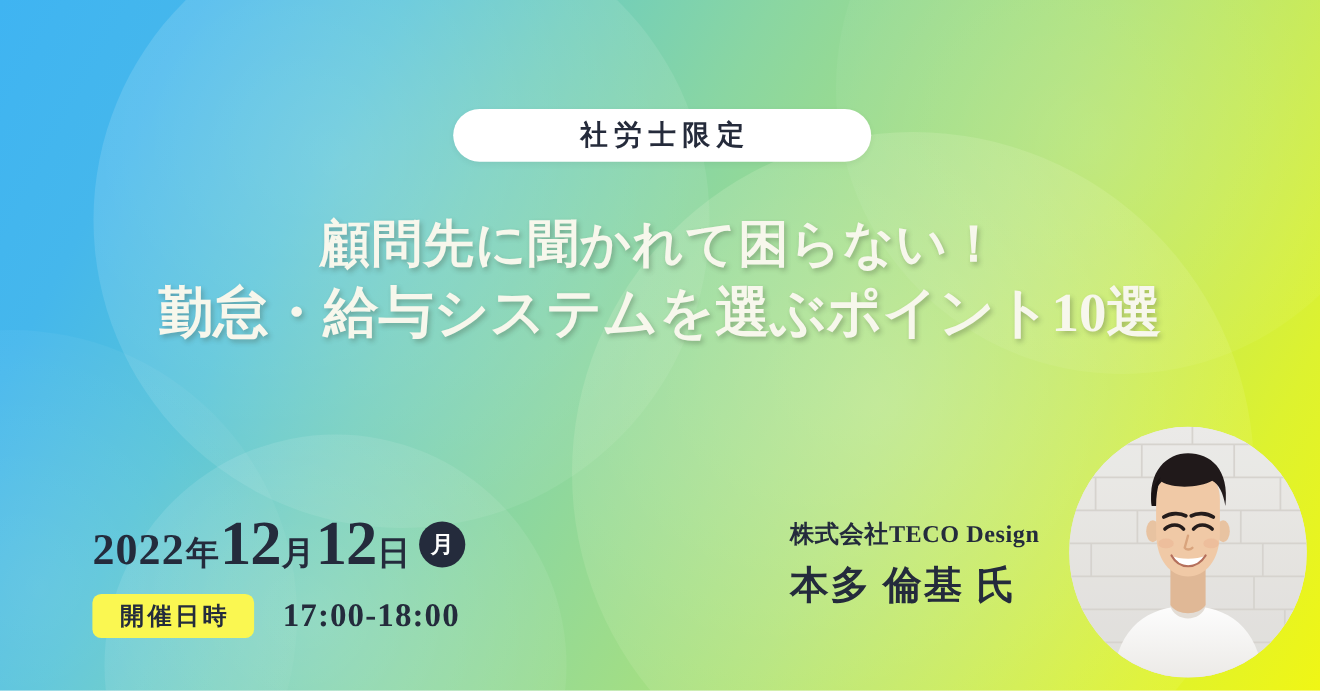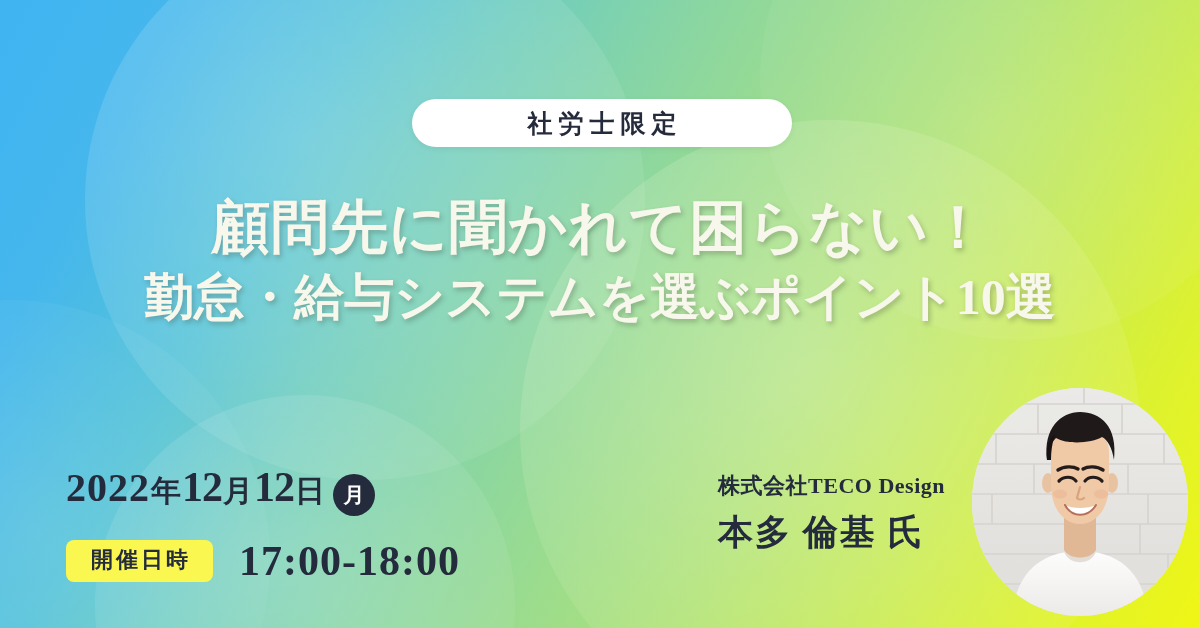--- a/index.html
+++ b/index.html
@@ -88,77 +88,78 @@
     top: 196px;
     text-align: center;
   }
   .title-line {
     color: #f7f7ec;
     font-weight: 800;
     line-height: 1.12;
     text-shadow: 2px 3px 5px rgba(60,70,50,0.30);
     white-space: nowrap;
   }
-  .title-line-1 { font-size: 58px; letter-spacing: 1px; }
+  .title-line-1 { font-size: 46px; letter-spacing: 1px; }
   .title-line-2 { font-size: 50px; letter-spacing: 0px; margin-top: 8px; }
 
   
   .date-block {
     position: absolute;
-    left: 66px; top: 466px;
+    left: 84px; top: 466px;
     color: #242b3c;
   }
   .date-row {
     display: flex;
     align-items: baseline;
     line-height: 1;
     height: 58px;
   }
   .d-year {
     font-size: 40px; font-weight: 600; letter-spacing: 1px;
   }
   .d-unit-kanji {
     font-size: 30px; font-weight: 600; margin: 0 1px;
   }
   .d-big {
-    font-size: 42px; font-weight: 700; letter-spacing: -1px;
+    font-size: 57px; font-weight: 700; letter-spacing: -1px;
   }
   .d-dow-circle {
     align-self: center;
     width: 42px; height: 42px;
     border-radius: 50%;
     background: #242b3c;
     color: #ffffff;
     font-size: 21px;
     font-weight: 700;
     display: flex;
     align-items: center;
     justify-content: center;
     margin-left: 7px;
     flex: 0 0 auto;
   }
 
   .time-row {
     display: flex;
+    align-items: center;
     margin-top: 16px;
   }
   .time-badge {
     background: #faf751;
     color: #242b3c;
     border-radius: 8px;
     padding: 9px 22px;
     font-size: 22px;
     font-weight: 700;
     letter-spacing: 3px;
     text-indent: 3px;
     line-height: 1;
   }
   .time-value {
     margin-left: 26px;
-    font-size: 42px;
+    font-size: 30px;
     font-weight: 700;
     color: #242b3c;
     letter-spacing: 1px;
     line-height: 1;
   }
 
   
   .speaker-block {
     position: absolute;
     right: 255px; top: 475px;

